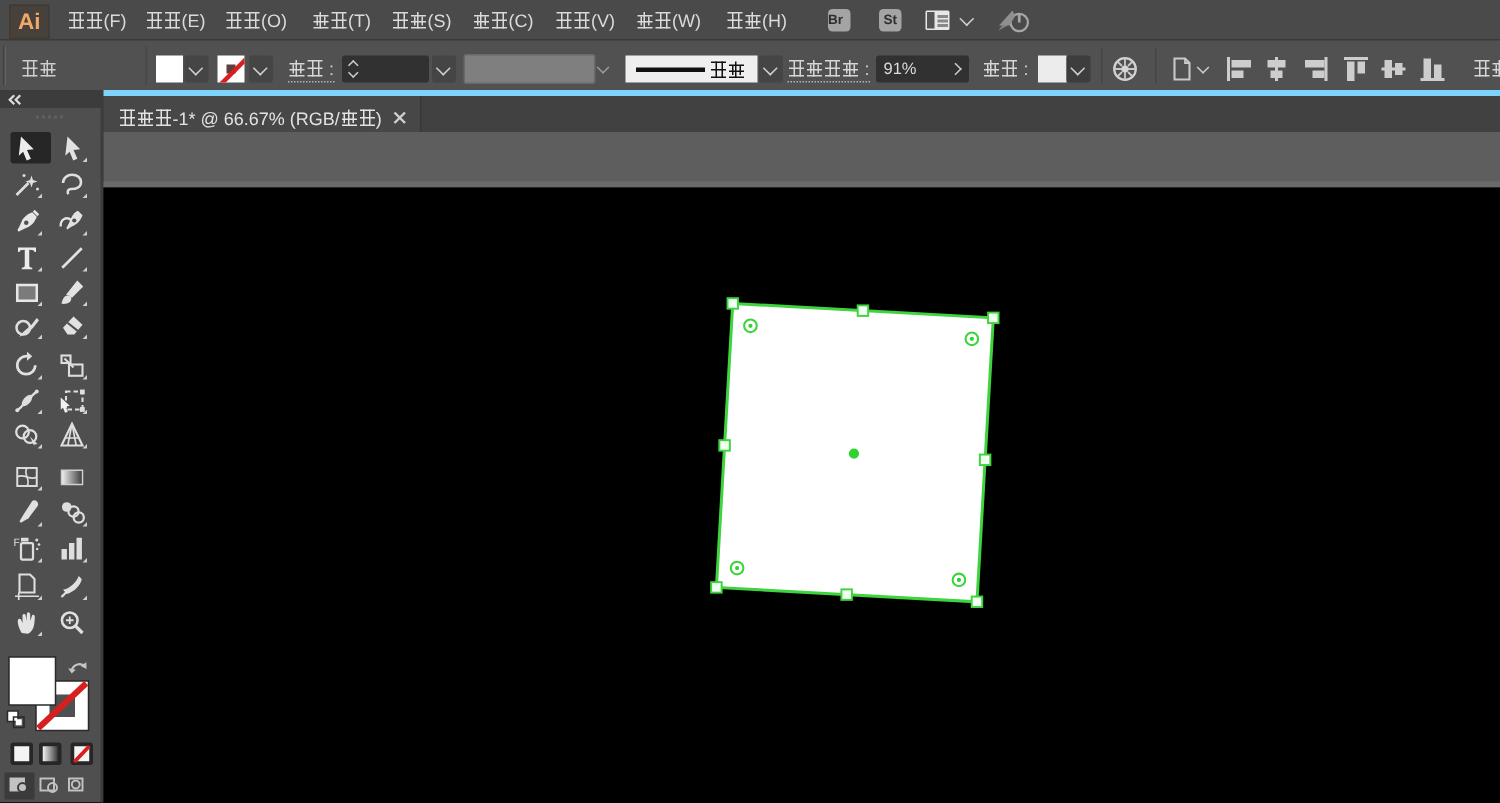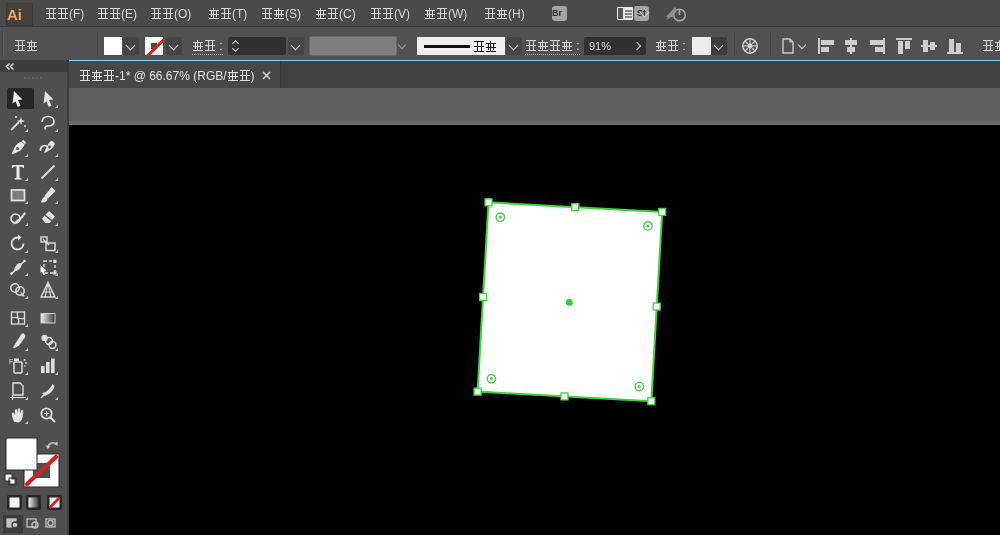--- a/index.html
+++ b/index.html
@@ -20,55 +20,55 @@
       linear-gradient(currentColor,currentColor) 0px 9.7px/10px 1.3px no-repeat,
       linear-gradient(currentColor,currentColor) 4.4px 0px/1.3px 11px no-repeat,
       linear-gradient(currentColor,currentColor) 0px 5.5px/10px 1.3px no-repeat,
       linear-gradient(currentColor,currentColor) 1.5px 3px/1.3px 6px no-repeat,
       linear-gradient(currentColor,currentColor) 7.4px 3px/1.3px 6px no-repeat;}
 
   
   #menubar{left:0;top:0;width:1000px;height:26px;background:#4a4a4a;}
   .mitem{position:absolute;top:7px;font-size:12px;color:#dadada;white-space:nowrap;}
   #ailogo{left:6px;top:3px;width:25px;height:21px;background:#48413b;border:1px solid #3e3a35;
-          color:#f0a869;font-size:15px;font-weight:bold;text-align:left;line-height:21px;}
+          color:#f0a869;font-size:15px;font-weight:bold;text-align:center;line-height:21px;}
   
   #controlbar{left:0;top:26px;width:1000px;height:34px;background:#515151;
               border-top:1px solid #3a3a3a;box-sizing:border-box;}
   .ctext{position:absolute;top:12px;font-size:12px;color:#d6d6d6;white-space:nowrap;}
   .dotted{border-bottom:1px dotted #b5b5b5;padding-bottom:1px;}
   .chevbtn{position:absolute;background:#454545;border-radius:2px;}
   .chev{position:absolute;width:6px;height:6px;border-right:1.6px solid #cfcfcf;
         border-bottom:1.6px solid #cfcfcf;transform:rotate(45deg);}
   
   #toolpanel{left:0;top:60px;width:69px;height:475px;background:#4f4f4f;border-right:2px solid #3d3d3d;box-sizing:border-box;}
   #tphead{position:absolute;left:0;top:0;width:69px;height:12px;background:#3c3c3c;}
   
-  #tabstrip{left:69px;top:60px;width:931px;height:28px;background:#414141;border-top:1px solid #7dd3fc;box-sizing:border-box;}
+  #tabstrip{left:69px;top:60px;width:931px;height:28px;background:#414141;border-top:4px solid #7dd3fc;box-sizing:border-box;}
   #tab{position:absolute;left:0;top:0;width:212px;height:28px;background:#474747;border-right:1px solid #363636;box-sizing:border-box;}
   #graystrip{left:69px;top:88px;width:931px;height:33px;background:#5e5e5e;border-bottom:4px solid #6a6a6a;}
   #canvas{left:69px;top:125px;width:931px;height:410px;background:#000;}
 </style>
 </head>
 <body>
 <div class="abs" id="menubar">
   <div class="abs" id="ailogo">Ai</div>
   <span class="mitem" style="left:45px"><span class="c"></span><span class="c"></span>(F)</span>
   <span class="mitem" style="left:97px"><span class="c"></span><span class="c"></span>(E)</span>
   <span class="mitem" style="left:150px"><span class="c"></span><span class="c"></span>(O)</span>
   <span class="mitem" style="left:208px"><span class="c2"></span><span class="c"></span>(T)</span>
   <span class="mitem" style="left:261px"><span class="c"></span><span class="c2"></span>(S)</span>
   <span class="mitem" style="left:315px"><span class="c2"></span><span class="c"></span>(C)</span>
   <span class="mitem" style="left:370px"><span class="c"></span><span class="c"></span>(V)</span>
   <span class="mitem" style="left:424px"><span class="c2"></span><span class="c"></span>(W)</span>
   <span class="mitem" style="left:484px"><span class="c"></span><span class="c2"></span>(H)</span>
   <div class="abs" style="left:552px;top:6px;width:15px;height:15px;background:#a4a4a4;border-radius:3px;
        color:#2e2e2e;font-size:9px;font-weight:bold;text-align:left;line-height:15px;">Br</div>
   <div class="abs" style="left:586px;top:6px;width:15px;height:15px;background:#a4a4a4;border-radius:3px;
-       color:#2e2e2e;font-size:9px;font-weight:bold;text-align:center;line-height:15px;margin-left:48px;">St</div>
+       color:#2e2e2e;font-size:9px;font-weight:bold;text-align:center;line-height:15px;">St</div>
   <div class="abs" style="left:617px;top:7px;width:16px;height:13px;background:#e8e8e8;border-radius:1px;">
     <div class="abs" style="left:1px;top:1px;width:5px;height:11px;background:#555;"></div>
     <div class="abs" style="left:8px;top:3px;width:7px;height:1.5px;background:#888;"></div>
     <div class="abs" style="left:8px;top:6px;width:7px;height:1.5px;background:#888;"></div>
     <div class="abs" style="left:8px;top:9px;width:7px;height:1.5px;background:#888;"></div>
   </div>
   <div class="chev" style="left:641px;top:9px;"></div>
   <svg class="abs" style="left:664px;top:5px" width="24" height="18" viewBox="0 0 24 18">
     <g stroke="#a6a6a6" fill="none" stroke-width="1.5">
       <circle cx="15.5" cy="10" r="5.8"></circle>

